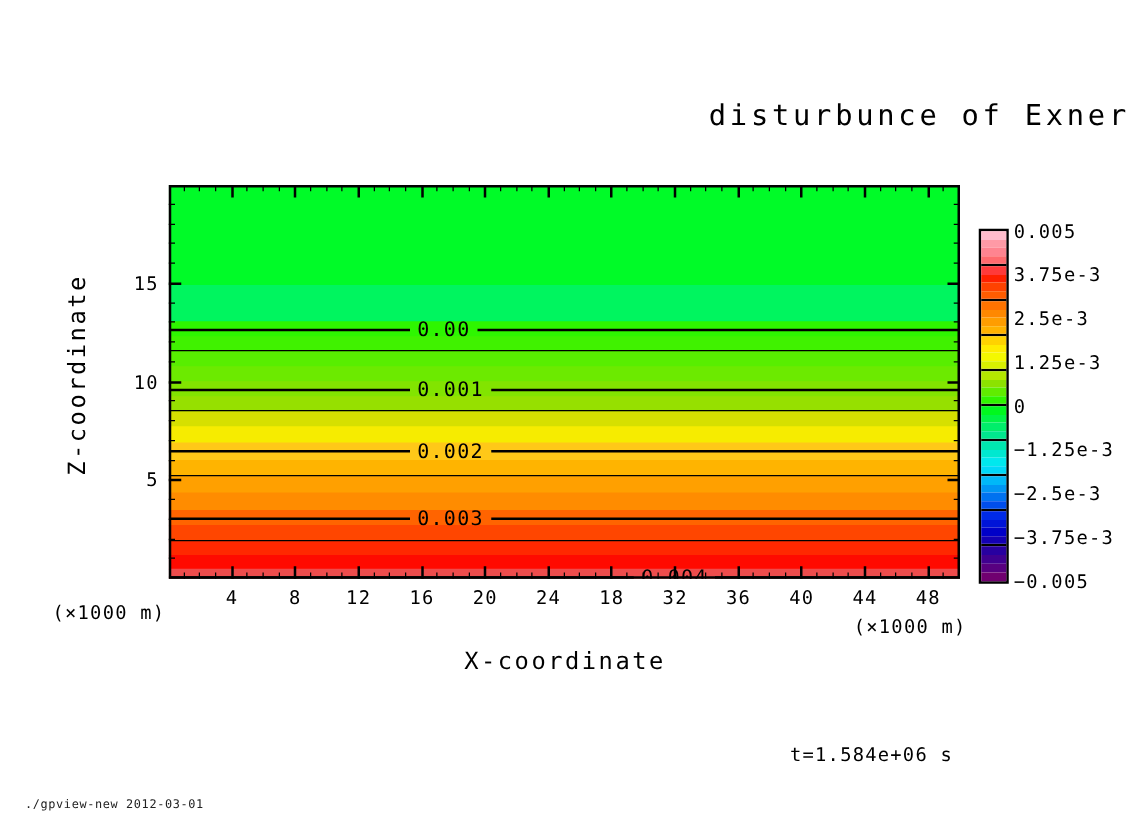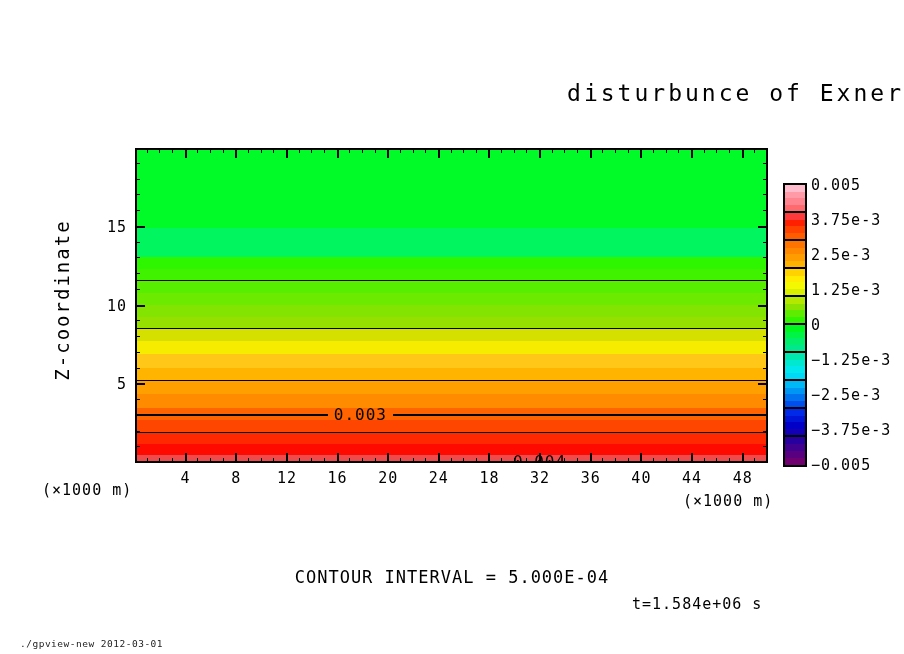--- a/index.html
+++ b/index.html
@@ -53,25 +53,40 @@
         <div class="strip" style="top: 61.3%; height: 4.5%; background: rgb(246, 236, 0);"></div>
         <div class="strip" style="top: 65.4%; height: 4.8%; background: rgb(255, 200, 24);"></div>
         <div class="strip" style="top: 69.8%; height: 4.6%; background: rgb(255, 180, 0);"></div>
         <div class="strip" style="top: 74%; height: 4.5%; background: rgb(255, 160, 0);"></div>
         <div class="strip" style="top: 78.1%; height: 4.8%; background: rgb(255, 140, 0);"></div>
         <div class="strip" style="top: 82.5%; height: 4.3%; background: rgb(255, 100, 0);"></div>
         <div class="strip" style="top: 86.4%; height: 4.5%; background: rgb(255, 70, 0);"></div>
         <div class="strip" style="top: 90.5%; height: 3.9%; background: rgb(255, 40, 0);"></div>
         <div class="strip" style="top: 94%; height: 3.9%; background: rgb(255, 10, 0);"></div>
         <div class="strip" style="top: 97.5%; height: 2.9%; background: rgb(238, 76, 76);"></div>
+        <div class="contour" style="top: calc(34.6% - 1px);">
+          <div class="seg" style="height: 2px; width: calc(35.2% - 30px);"></div>
+          <div class="clbl">0.00</div>
+          <div class="seg" style="height: 2px; flex: 1 1 0%;"></div>
+        </div>
         <div class="contour" style="top: calc(42.2% - 1px);">
           <div class="seg" style="height: 1px; flex: 1 1 0%;"></div>
         </div>
+        <div class="contour" style="top: calc(49.8% - 1px);">
+          <div class="seg" style="height: 2px; width: calc(35.2% - 30px);"></div>
+          <div class="clbl">0.001</div>
+          <div class="seg" style="height: 2px; flex: 1 1 0%;"></div>
+        </div>
         <div class="contour" style="top: calc(57.5% - 1px);">
           <div class="seg" style="height: 1px; flex: 1 1 0%;"></div>
+        </div>
+        <div class="contour" style="top: calc(65.4% - 1px);">
+          <div class="seg" style="height: 2px; width: calc(35.2% - 30px);"></div>
+          <div class="clbl">0.002</div>
+          <div class="seg" style="height: 2px; flex: 1 1 0%;"></div>
         </div>
         <div class="contour" style="top: calc(74% - 1px);">
           <div class="seg" style="height: 1px; flex: 1 1 0%;"></div>
         </div>
         <div class="contour" style="top: calc(82.5% - 1px);">
           <div class="seg" style="height: 2px; width: calc(35.2% - 30px);"></div>
           <div class="clbl">0.003</div>
           <div class="seg" style="height: 2px; flex: 1 1 0%;"></div>
         </div>
         <div class="contour" style="top: calc(90.5% - 1px);">
@@ -216,20 +231,21 @@
       <div class="tick" style="top: calc(20% - 1px); height: 1px; width: 5px; right: 0px;"></div>
       <div class="tick" style="top: calc(15% - 1px); height: 1px; width: 5px; left: 0px;"></div>
       <div class="tick" style="top: calc(15% - 1px); height: 1px; width: 5px; right: 0px;"></div>
       <div class="tick" style="top: calc(10% - 1px); height: 1px; width: 5px; left: 0px;"></div>
       <div class="tick" style="top: calc(10% - 1px); height: 1px; width: 5px; right: 0px;"></div>
       <div class="tick" style="top: calc(5% - 1px); height: 1px; width: 5px; left: 0px;"></div>
       <div class="tick" style="top: calc(5% - 1px); height: 1px; width: 5px; right: 0px;"></div>
     </div>
 
   <div class="abs yaxis-title">Z-coordinate</div>
+  <div class="abs xaxis-title">X-coordinate</div>
   <div class="abs yunit">(×1000 m)</div>
   <div class="abs xunit">(×1000 m)</div>
 
   <div class="abs cbar" id="cbar">
       <div class="cbox" style="top: 0%; height: 10%;">
         <div class="cstrip" style="background: rgb(255, 188, 204);"></div>
         <div class="cstrip" style="background: rgb(255, 154, 166);"></div>
         <div class="cstrip" style="background: rgb(255, 132, 144);"></div>
         <div class="cstrip" style="background: rgb(255, 106, 110);"></div>
       </div>
@@ -282,21 +298,20 @@
         <div class="cstrip" style="background: rgb(20, 0, 180);"></div>
       </div>
       <div class="cbox" style="top: 90%; height: 10%;">
         <div class="cstrip" style="background: rgb(40, 0, 160);"></div>
         <div class="cstrip" style="background: rgb(64, 0, 144);"></div>
         <div class="cstrip" style="background: rgb(88, 0, 128);"></div>
         <div class="cstrip" style="background: rgb(112, 0, 112);"></div>
       </div>
     </div>
 
-  <div class="abs cinote">CONTOUR INTERVAL =  5.000E-04</div>
   <div class="abs tnote">t=1.584e+06 s</div>
 
   <div class="abs footer footer-l">./gpview-new  2012-03-01</div>
 
 <div class="abs xtl" style="left: 185.64px;">4</div>
     <div class="abs xtl" style="left: 236.28px;">8</div>
     <div class="abs xtl" style="left: 286.92px;">12</div>
     <div class="abs xtl" style="left: 337.56px;">16</div>
     <div class="abs xtl" style="left: 388.2px;">20</div>
     <div class="abs xtl" style="left: 438.84px;">24</div>

